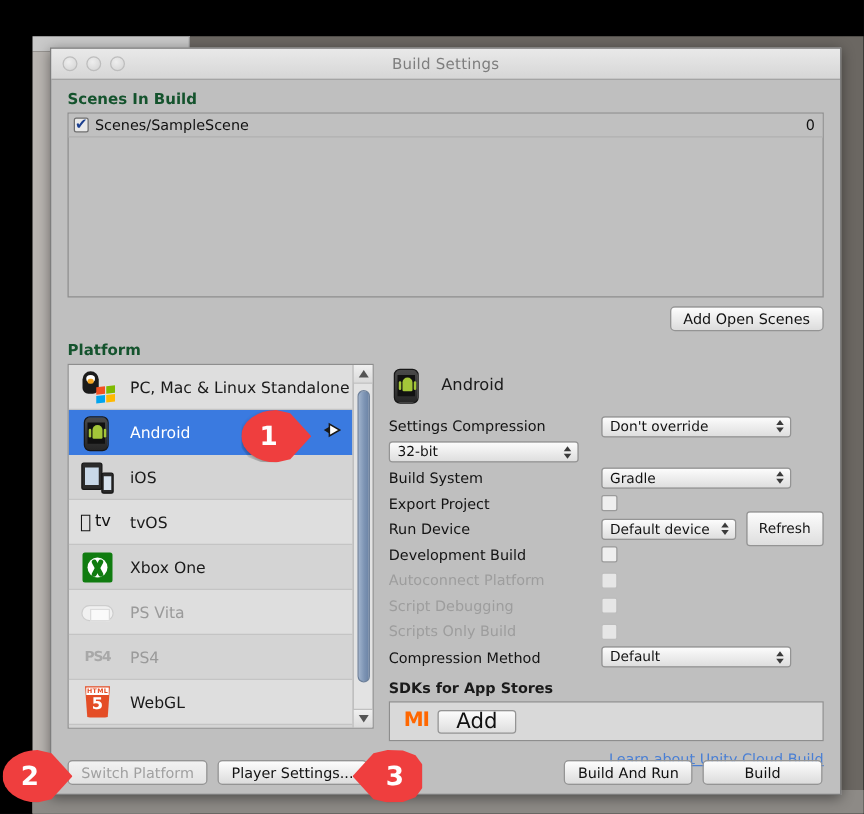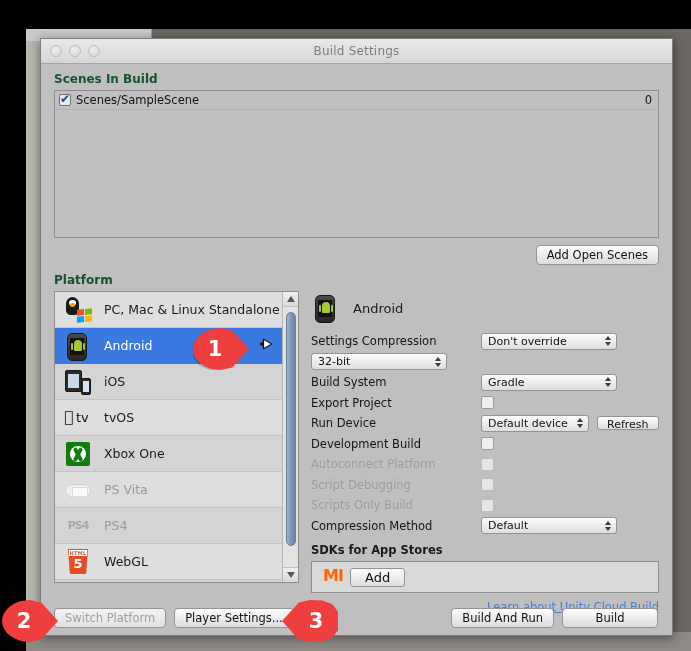--- a/index.html
+++ b/index.html
@@ -155,51 +155,51 @@
   .srow .lbl { width: 170px; flex: 0 0 auto; }
   .srow.dim .lbl { color: #9d9d9d; }
 
   .popup {
     position: relative; height: 17px; flex: 0 0 auto;
     background: linear-gradient(#fcfcfc,#dedede);
     border: 1px solid #949494; border-radius: 3px;
     font-size: 11px; color: #111;
     display: flex; align-items: center; padding-left: 6px;
   }
-  .popup.wide { width: 136px; text-align: center; }
+  .popup.wide { width: 152px; text-align: center; }
   .popup.mid  { width: 108px; }
   .popup .arrows {
     position: absolute; right: 5px; top: 50%; transform: translateY(-50%);
     display: flex; flex-direction: column; gap: 2px;
   }
   .popup .arrows .t { width:0; height:0; border-left:3px solid transparent; border-right:3px solid transparent; }
   .popup .arrows .t.u { border-bottom: 4px solid #3a3a3a; }
   .popup .arrows .t.d { border-top: 4px solid #3a3a3a; }
 
   .check {
     width: 13px; height: 13px; background: #efefef;
     border: 1px solid #9a9a9a; border-radius: 2px;
   }
   .check.dimc { background: #e6e6e6; border-color: #bcbcbc; }
 
   .refresh-btn {
-    margin-left: 8px; height: 14px; padding: 0 9px; font-size: 11px;
+    margin-left: 8px; height: 28px; padding: 0 9px; font-size: 11px;
     background: linear-gradient(#fcfcfc,#dedede);
     border: 1px solid #949494; border-radius: 3px; color: #111;
     font-family: inherit; line-height: 16px;
   }
 
   .sdk-label { font-size: 11.5px; font-weight: bold; color: #1a1a1a; margin-top: 7px; }
   .sdk-box {
     margin-top: 4px; height: 32px; background: #d9d9d9;
     border: 1px solid #8e8e8e; display: flex; align-items: center;
     padding: 0 6px 0 8px;
   }
   .sdk-name { font-size: 11.5px; color: #131313; margin-left: 10px; flex: 1; }
-  .add-btn { height: 19px; padding: 0 14px; font-size: 13px;
+  .add-btn { height: 19px; padding: 0 14px; font-size: 17px;
     background: linear-gradient(#fcfcfc,#dedede);
     border: 1px solid #949494; border-radius: 3px; color: #111;
     font-family: inherit; line-height: 17px; }
 
   .cloud-link {
     text-align: right; margin-top: 7px;
     font-size: 11.5px; color: #4a7fd4; text-decoration: underline;
   }
 
   

